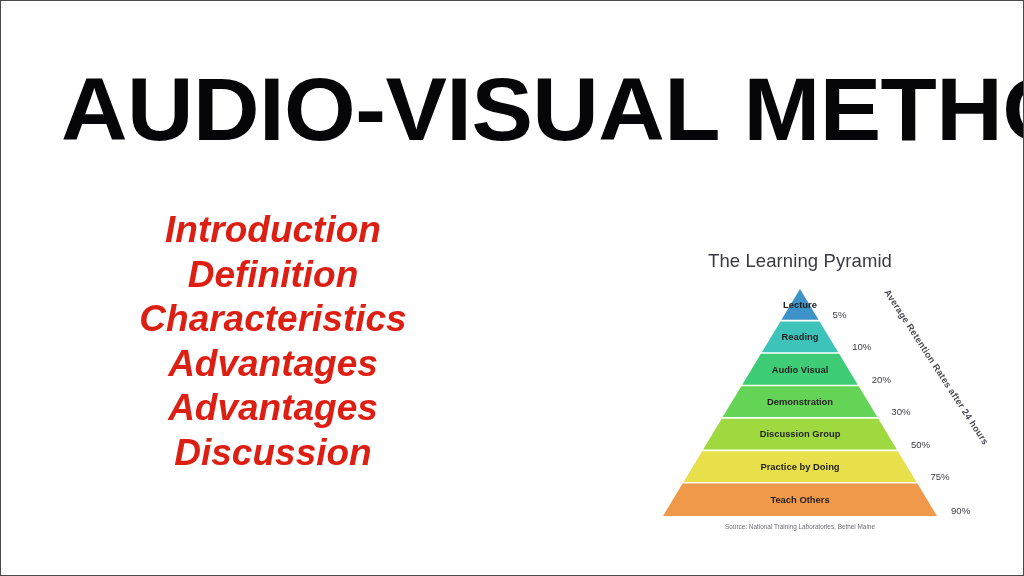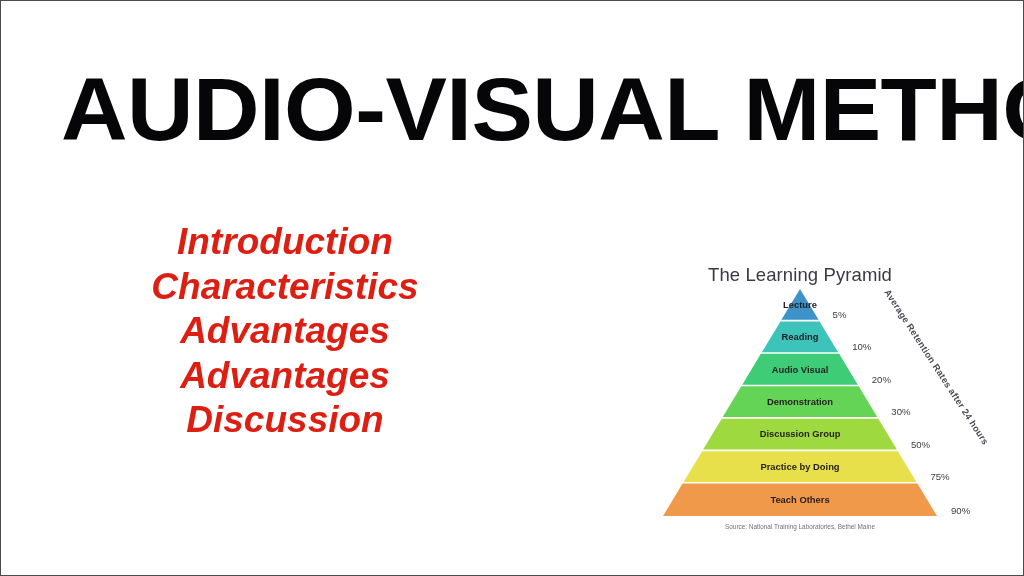--- a/index.html
+++ b/index.html
@@ -38,21 +38,21 @@
     transform-origin: left center;
   }
   
   #topic-list {
     position: absolute;
     left: 108px;
     top: 203px;
     width: 320px;
     text-align: center;
     list-style: none;
-    margin: 16px;
+    margin: 4px;
     padding: 0;
   }
   #topic-list li {
     font-family: "Liberation Sans", sans-serif;
     font-weight: 700;
     font-style: italic;
     font-size: 37px;
     line-height: 44.5px;
     color: #dd1f13;
     white-space: nowrap;
@@ -61,21 +61,21 @@
   #pyramid-figure {
     position: absolute;
     left: 651px;
     top: 243px;
     width: 340px;
     height: 290px;
   }
   #pyramid-title {
     position: absolute;
     left: 0;
-    top: 20px;
+    top: 6px;
     width: 296px;
     text-align: center;
     font-family: "Liberation Sans", sans-serif;
     font-size: 18.5px;
     color: #3a3a44;
     letter-spacing: 0.1px;
     white-space: nowrap;
   }
   #pyramid-svg {
     position: absolute;
@@ -110,20 +110,21 @@
 </style>
 </head>
 <body>
 
 <div id="slide">
 
   <div id="slide-title">AUDIO-VISUAL METHOD</div>
 
   <ul id="topic-list">
     <li>Introduction</li>
+    <li>Definition</li>
     <li>Characteristics</li>
     <li>Advantages</li>
     <li>Advantages</li>
     <li>Discussion</li>
   </ul>
 
   <div id="pyramid-figure">
 
     <div id="pyramid-title">The Learning Pyramid</div>
 

